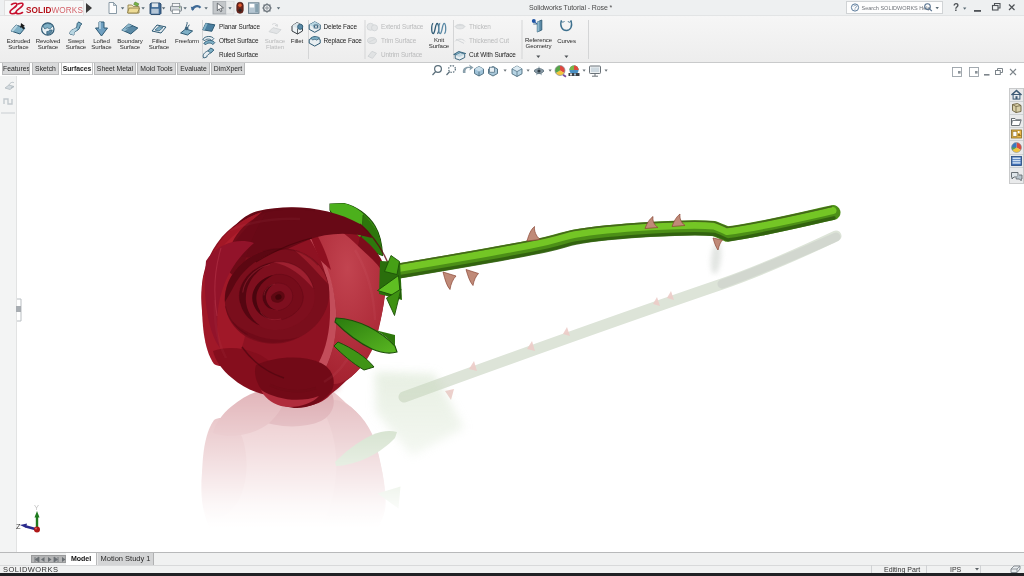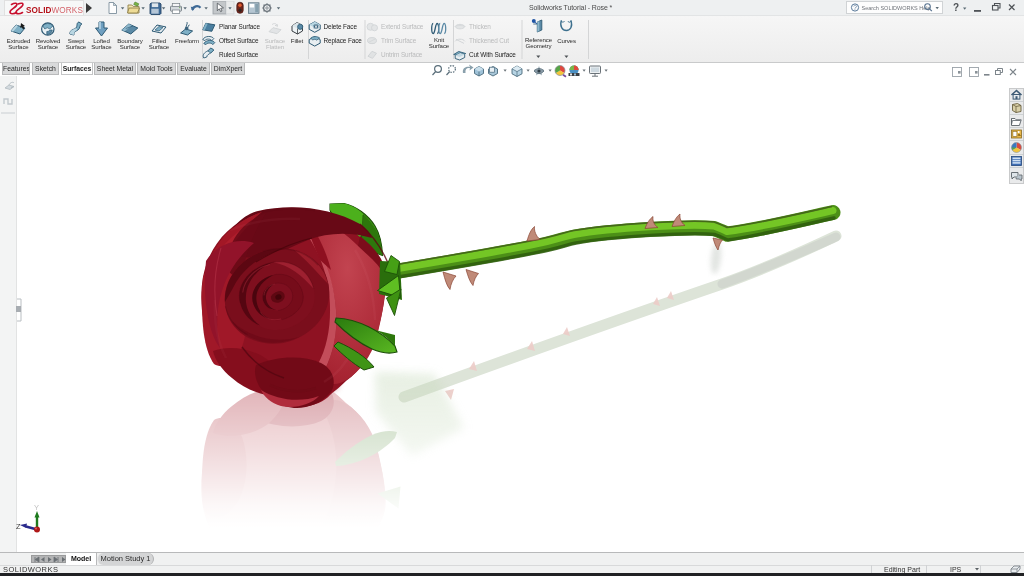--- a/index.html
+++ b/index.html
@@ -29,21 +29,21 @@
 #viewport { left:0; top:64px; width:1024px; height:488px; background:#ffffff; }
 #leftpanel { left:0; top:64px; width:17px; height:488px; background:#f3f4f4; border-right:1px solid #e2e3e3; }
 
 
 #taskpane { left:1009px; top:88px; width:15px; height:96px; background:#e9eaeb; border:1px solid #c9cacb; }
 
 
 #bottomtabs { left:0; top:552px; width:1024px; height:13px; background:#f0f1f1; border-top:1px solid #b8b9ba; }
 #navbox { left:31px; top:555px; width:35px; height:8px; background:#b3b4b5; border:1px solid #9a9b9c; }
 #modeltab { left:66px; top:553px; width:31px; height:12px; background:#ffffff; border-right:1px solid #b8b9ba; font-size:7px; font-weight:bold; color:#111; text-align:center; line-height:12px; }
-#motiontab { left:97px; top:553px; width:57px; height:12px; background:#d4d5d6; border-right:1px solid #b0b1b2; border-left:1px solid #e8e8e8; font-size:7.5px; color:#2a2a2a; text-align:center; line-height:12px;border-radius:6px; }
+#motiontab { left:97px; top:553px; width:57px; height:12px; background:#d4d5d6; border-right:1px solid #b0b1b2; border-left:1px solid #e8e8e8; font-size:7.5px; color:#2a2a2a; text-align:center; line-height:12px; }
 
 
 #statusbar { left:0; top:565px; width:1024px; height:8px; background:#f0f1f1; border-top:1px solid #d8d9da; font-size:7px; color:#333; }
 #darkstrip { left:0; top:573px; width:1024px; height:3px; background:#202124; }
 </style>
 </head>
 <body>
 <div id="root">
 
   <div class="abs" id="viewport"></div>

